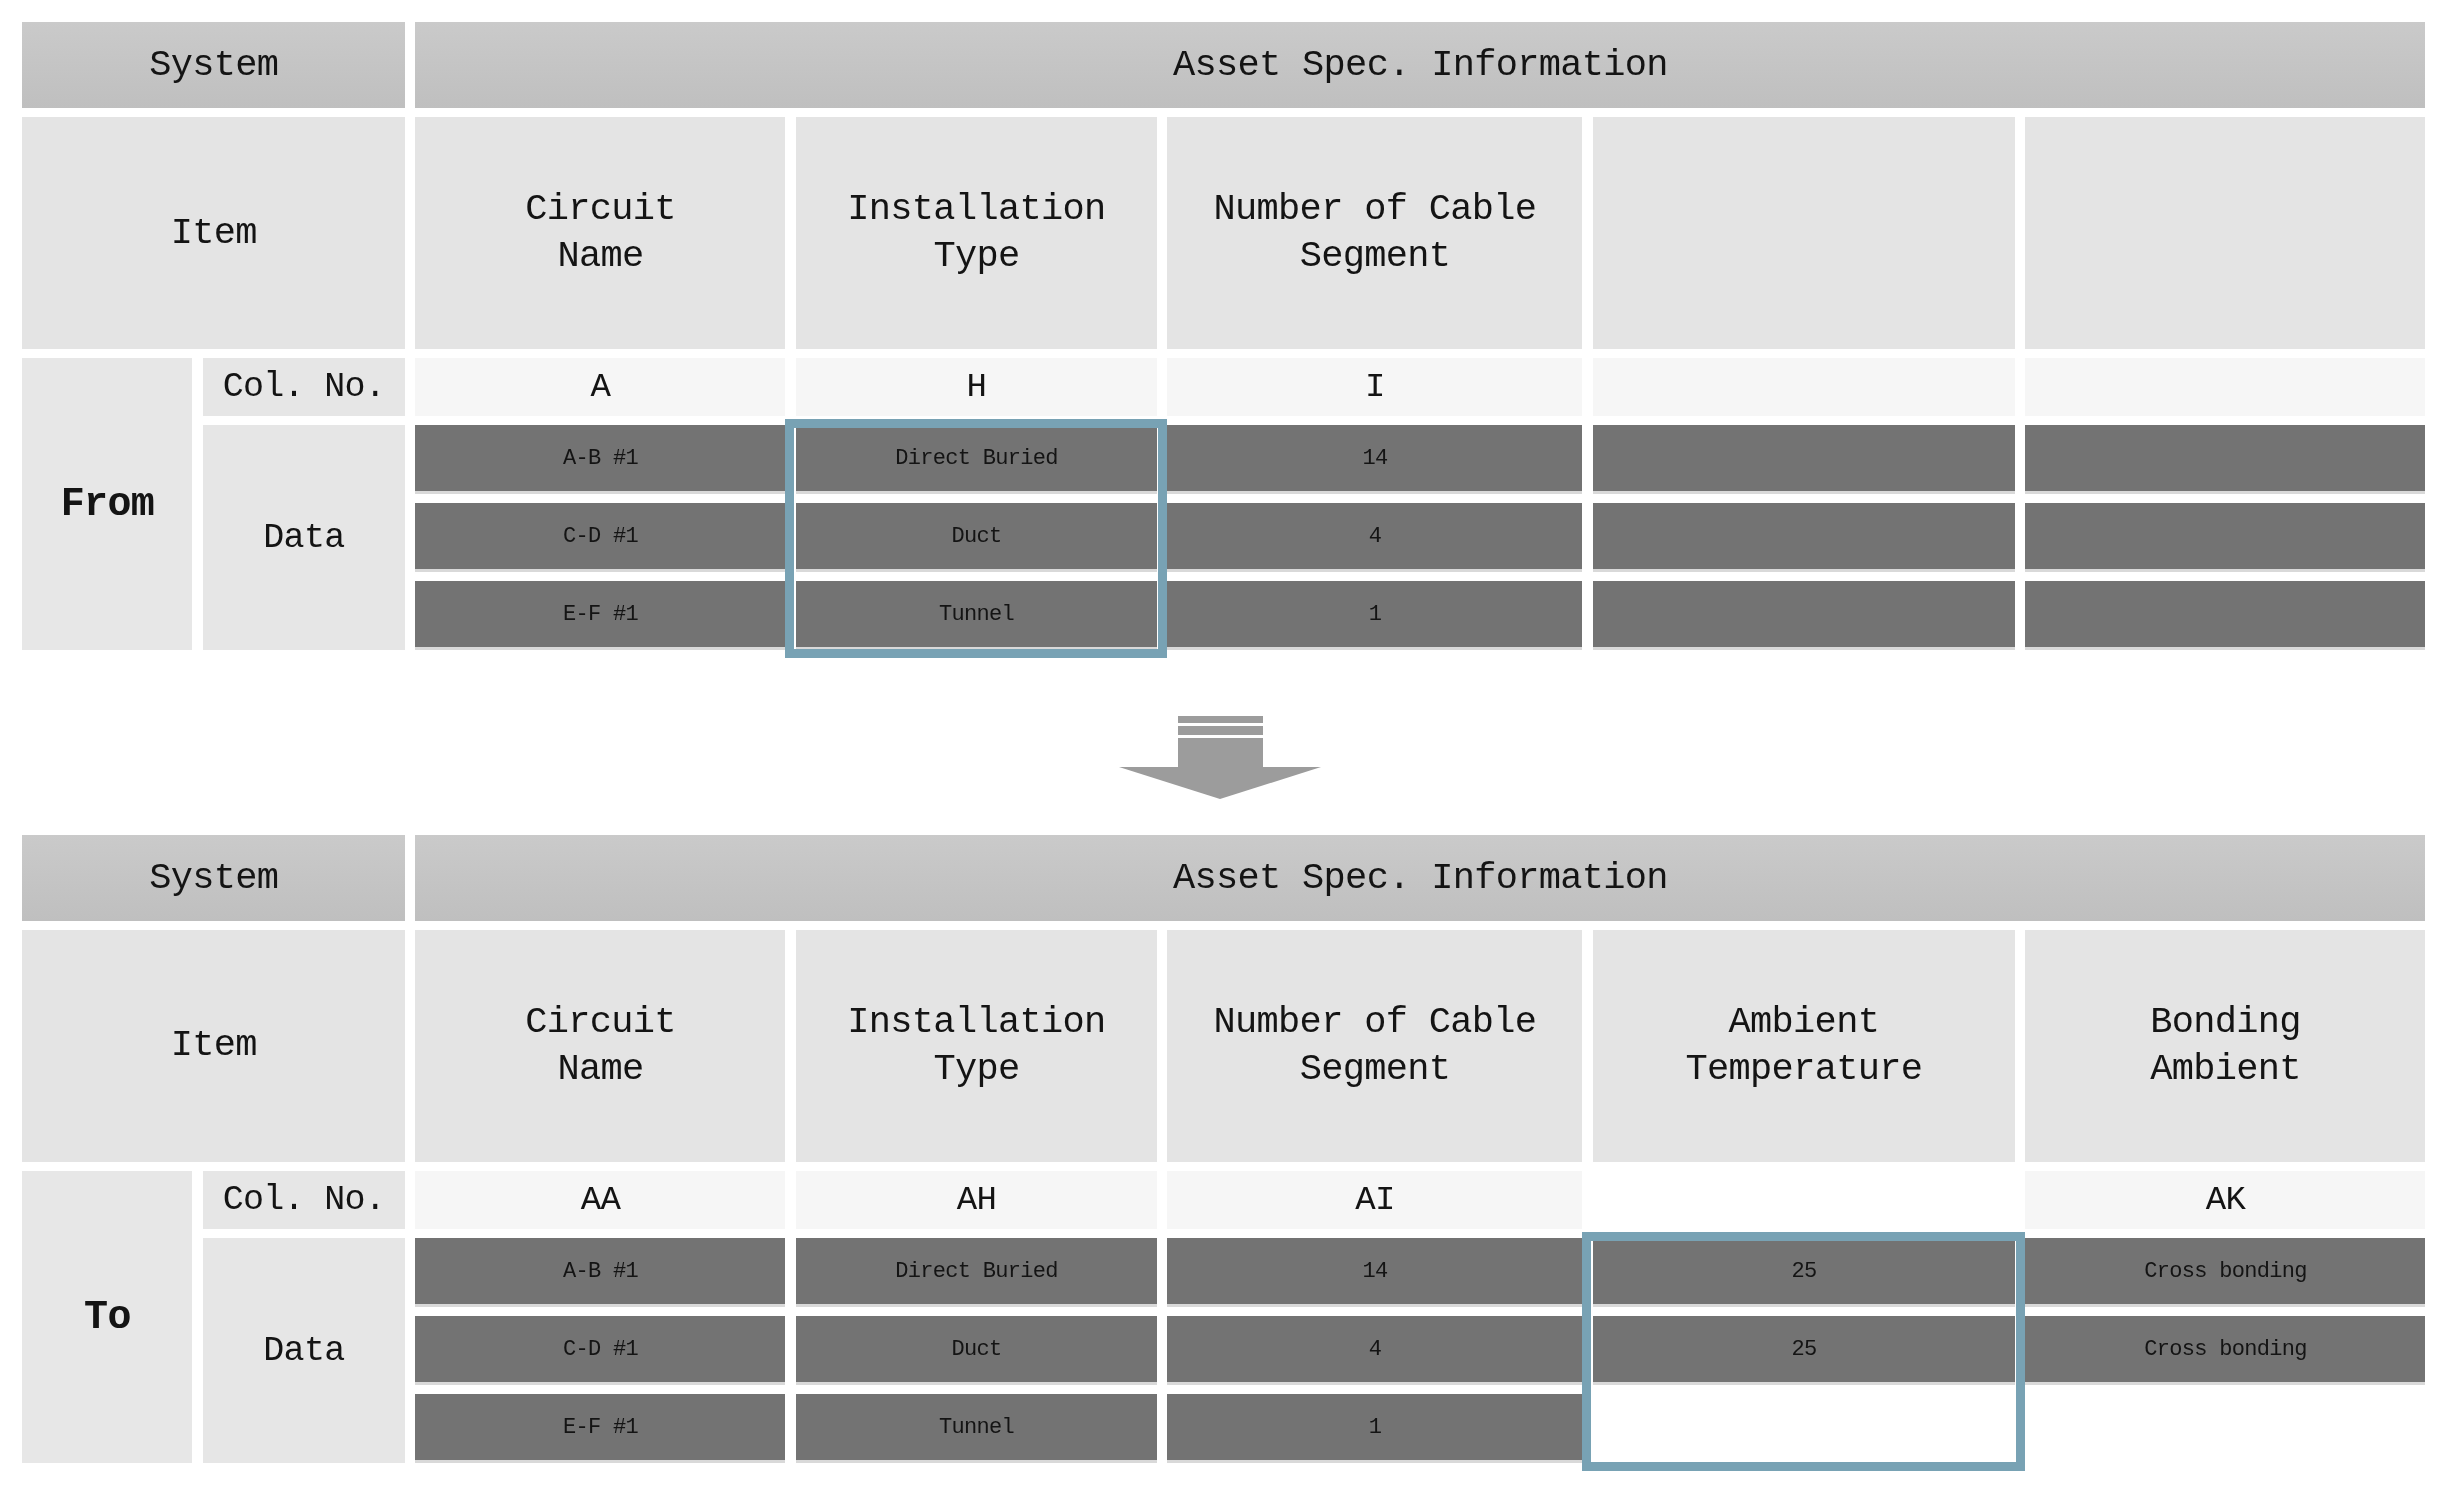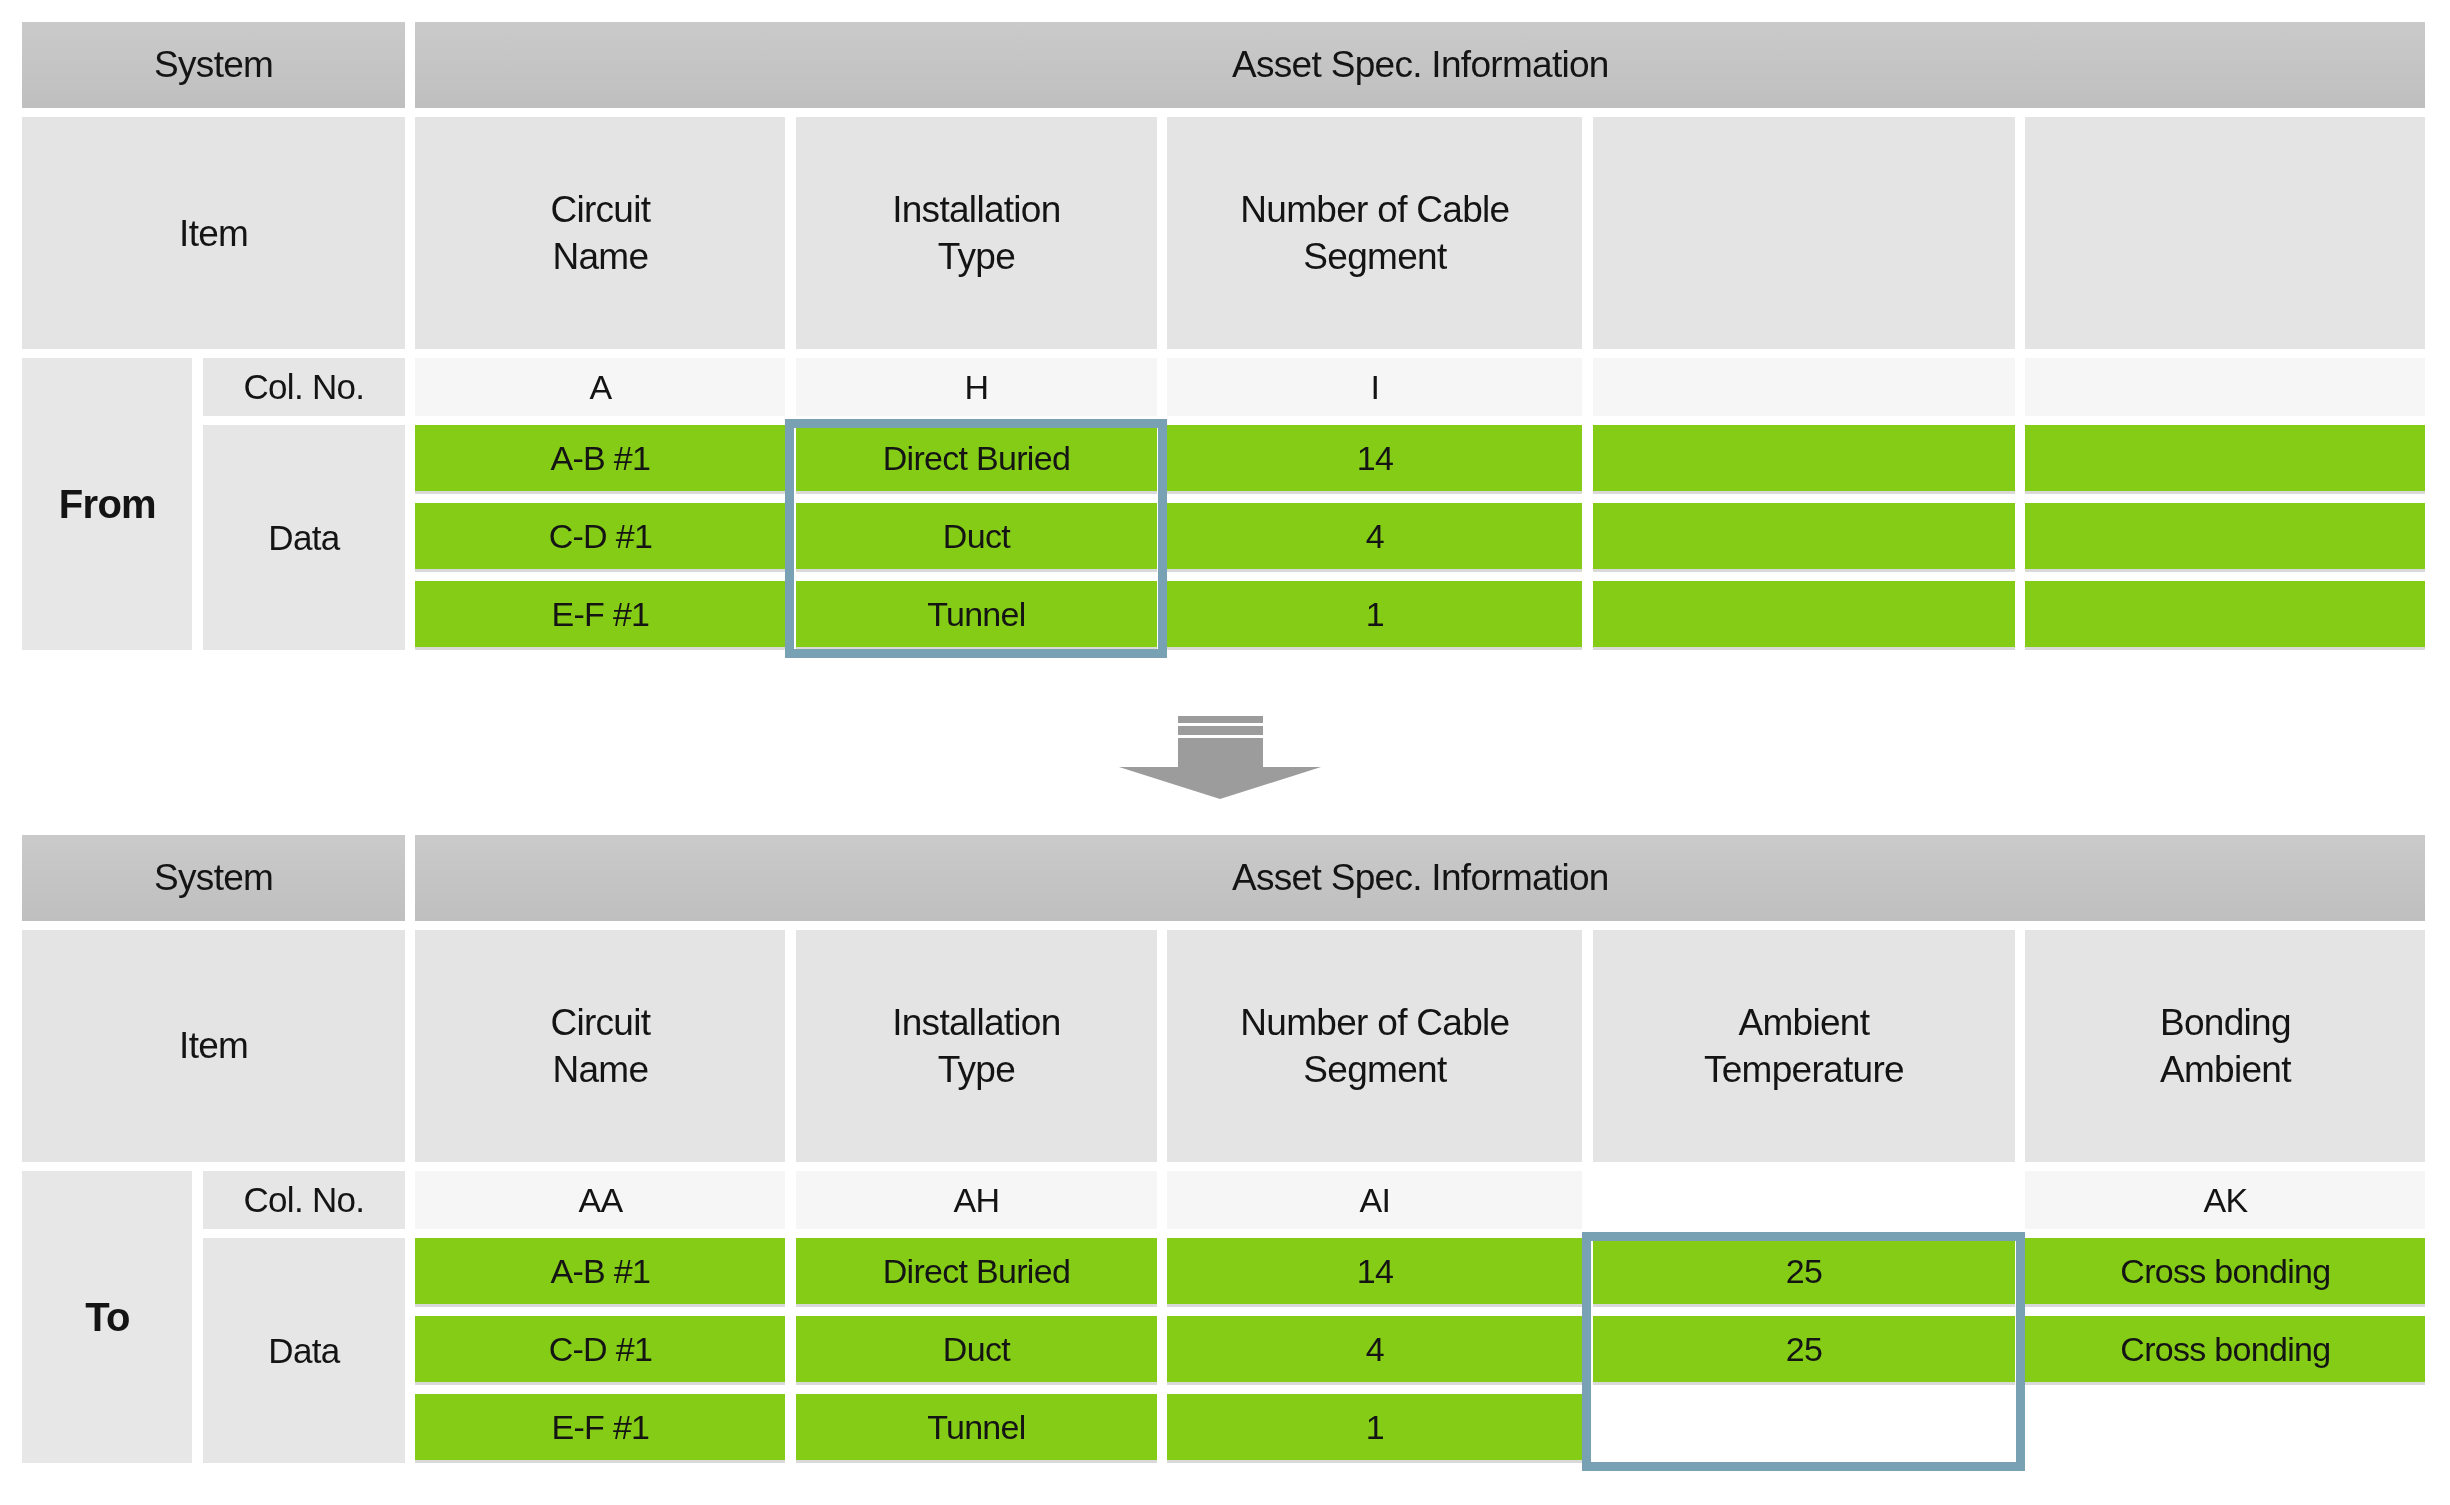--- a/index.html
+++ b/index.html
@@ -8,36 +8,36 @@
     font-family:"Liberation Sans","DejaVu Sans",sans-serif;
     color:#141414;letter-spacing:-0.7px;
   }
   .stage{position:absolute;inset:0;}
 
   
   .spec-table{
     position:absolute;width:2402px;display:grid;
     grid-template-columns:170px 202px 370px 361px 415px 422px 400px;
     grid-template-rows:86px 232px 58px 69px 69px 69px;
-    column-gap:10.5px;row-gap:9px;
+    column-gap:10.5px;row-gap:9px;font-family:Liberation Mono, monospace;
   }
   .cell{display:flex;align-items:center;justify-content:center;text-align:center;}
 
   .hdr-dark{
     background:linear-gradient(#cacaca,#bfbfbf);
     font-size:37px;
   }
   .hdr-sub{
     background:#e4e4e4;font-size:37px;line-height:1.28;white-space:pre-line;
   }
   .side-cell{background:#e7e7e7;font-size:40px;font-weight:bold;}
   .lbl-cell{background:#e6e6e6;font-size:35px;}
   .colno-cell{background:#f6f6f6;font-size:34px;}
   .data-cell{
-    background:#84cc16;font-size:34px;
+    background:#737373;font-size:22px;
     border-bottom:3px solid #d9d9d9;
   }
 
   
   .hl-box{
     position:absolute;border:9px solid #78a2b4;background:transparent;
     box-sizing:border-box;pointer-events:none;
   }
   .hl-box.t1{left:763px;top:397px;width:382px;height:239px;}
   .hl-box.t2{left:1560px;top:397px;width:443px;height:239px;}

